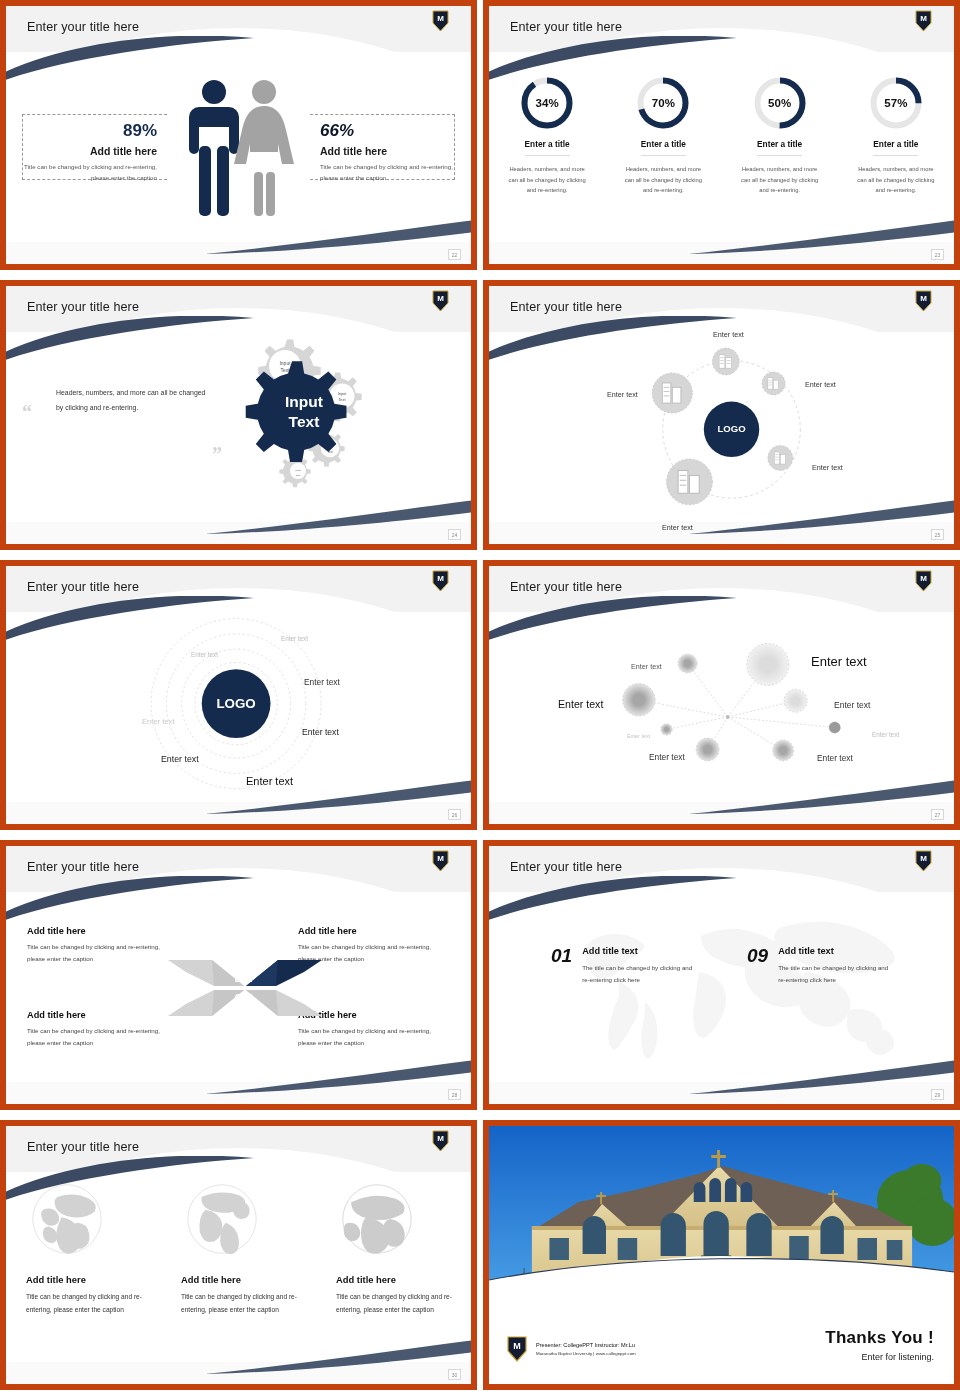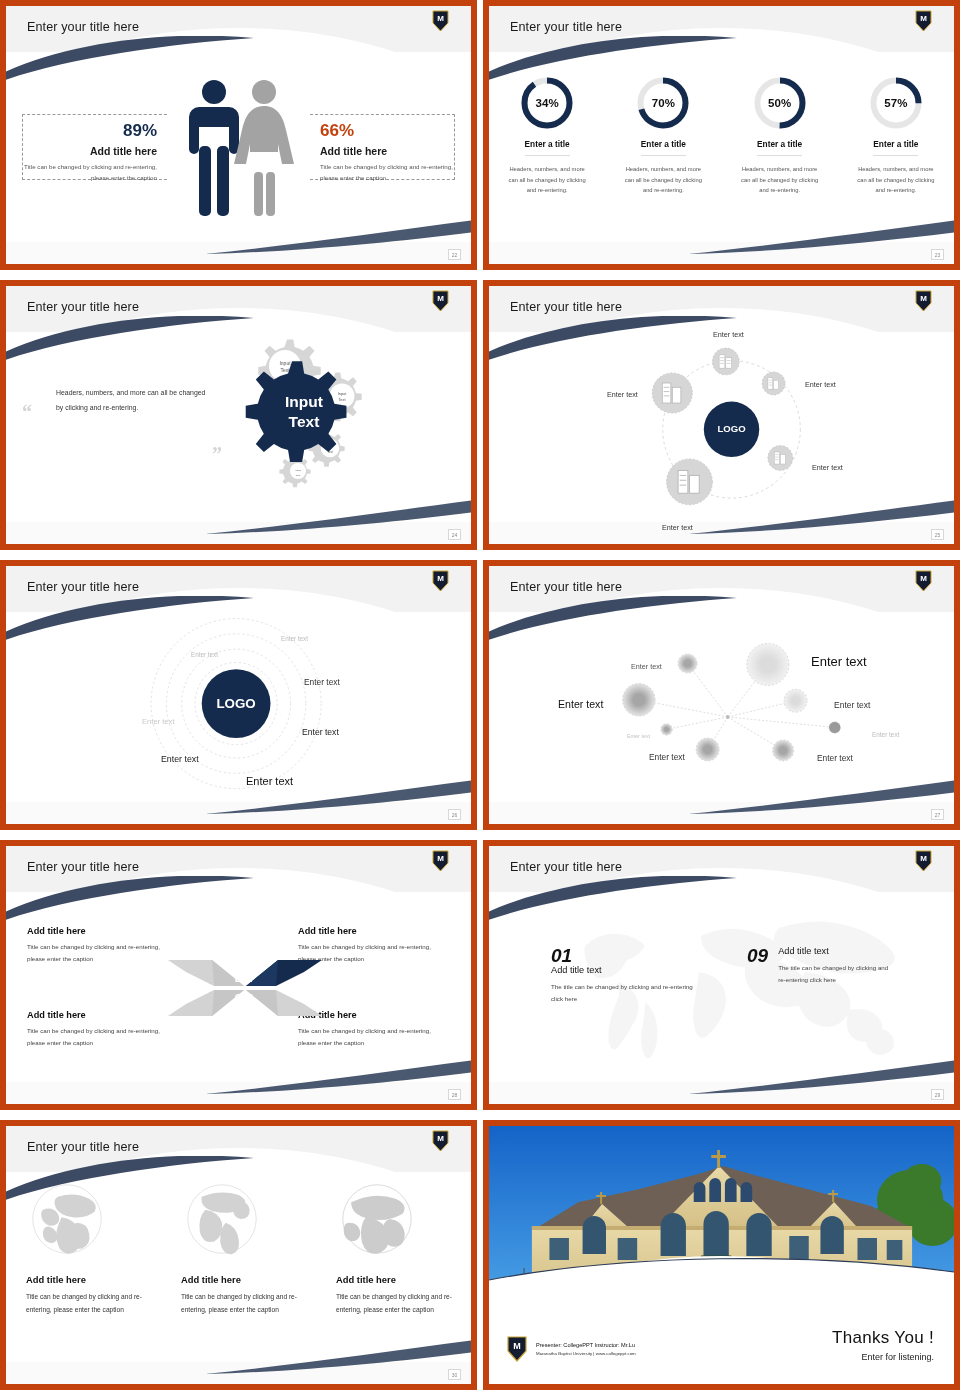--- a/index.html
+++ b/index.html
@@ -62,21 +62,21 @@
     width: 13px; height: 11px; border: 1px solid #d8d8d8;
     font-size: 5px; color: #8a8a8a; text-align: center; line-height: 10px;
     z-index: 6; background:#fff;
   }
   .body-area { position:absolute; inset:0; z-index:5; }
 
   
   .s1-figs { position:absolute; left:168px; top:68px; width:130px; height:150px; }
   .s1-pct { font-size: 17px; font-weight: 700; }
   .s1-pct.m { color:#152B4E; }
-  .s1-pct.f { color:#c2410c; }
+  .s1-pct.f { color:#0f172a;font-style:italic; }
   .s1-at { font-size: 10.5px; font-weight:700; color:#1a1a1a; margin-top:4px; }
   .s1-cap { font-size: 6.2px; color:#555; line-height: 1.75; margin-top:5px; }
   .s1-left { position:absolute; left:16px; top:108px; width:145px; text-align:right;
              border-left:1px dashed #999; border-top:1px dashed #999; border-bottom:1px dashed #999;
              padding:6px 10px 8px 0; height:66px; }
   .s1-right { position:absolute; right:16px; top:108px; width:145px; text-align:left;
              border-right:1px dashed #999; border-top:1px dashed #999; border-bottom:1px dashed #999;
              padding:6px 0 8px 10px; height:66px; }
 
   
@@ -111,41 +111,41 @@
   
   .s7-cell { position:absolute; width:152px; }
   .s7-h { font-size:9.2px; font-weight:700; color:#111; }
   .s7-p { font-size:6.2px; color:#444; line-height:1.95; margin-top:5px; }
   .s7-x { position:absolute; left:160px; top:96px; width:158px; height:90px; }
 
   
   .s8-map { position:absolute; left:60px; top:56px; width:360px; height:170px; opacity:.5; }
   .s8-item { position:absolute; display:flex; align-items:flex-start; }
   .s8-num { font-size:19px; font-weight:700; font-style:italic; color:#111; margin-right:10px; line-height:1; }
-  .s8-h { font-size:9.2px; font-weight:400; color:#111; }
+  .s8-h { font-size:9.2px; font-weight:700; color:#111; }
   .s8-p { font-size:6.2px; color:#444; line-height:2.0; margin-top:6px; }
 
   
   .s9-row { position:absolute; left:6px; top:56px; width:465px; display:flex; }
   .s9-col { width:155px; padding:0 14px; }
   .s9-globe { width:74px; height:74px; margin:0 0 14px 4px; }
   .s9-h { font-size:9.4px; font-weight:700; color:#111; }
   .s9-p { font-size:6.6px; color:#333; line-height:1.95; margin-top:6px; }
 
   
   .s10 { background:#fff; position:relative; overflow:hidden; }
   .s10-photo { position:absolute; left:0; top:0; width:100%; height:172px; overflow:hidden; }
   .s10-mask { position:absolute; left:-6%; top:130px; width:112%; height:120px;
               background:#fff; border-radius:50% / 100% 100% 0 0; z-index:3; }
   .s10-foot { position:absolute; left:18px; bottom:22px; display:flex; align-items:center; z-index:5; }
   .s10-badge { width:20px; height:26px; margin-right:9px; }
   .s10-ftxt1 { font-size:5.6px; color:#111; line-height:1.7; }
   .s10-ftxt2 { font-size:4.4px; color:#333; line-height:1.7; }
   .s10-thanks { position:absolute; right:20px; bottom:22px; text-align:right; z-index:5; }
-  .s10-t1 { font-size:17px; font-weight:400; color:#111; letter-spacing:.3px; }
+  .s10-t1 { font-size:17px; font-weight:700; color:#111; letter-spacing:.3px; }
   .s10-t2 { font-size:9px; color:#222; margin-top:4px; }
 </style>
 </head>
 <body>
 
 <div class="grid">
 
   <div class="slide">
     <div class="bottom-band"></div>
     <div class="hdr-band"></div>
@@ -597,21 +597,21 @@
           <path d="M152 34 q22-10 44-6 20 4 34 14 10 8 2 16 -14 10 -32 8 -20-2 -34-10 -14-8 -14-22 Z"></path>
           <path d="M150 70 q16 2 24 14 6 14 0 28 -6 14 -16 22 -8 6 -12 -6 -4-16 0-30 2-16 4-28 Z"></path>
           <path d="M196 60 q24-6 44 4 16 8 20 22 2 14 -12 18 -20 4 -36 -6 -14-10 -16-24 Z"></path>
           <path d="M230 26 q36-12 70-2 28 8 42 24 10 12 -6 18 -30 10 -62 2 -30-8 -44-22 -10-10 0-20 Z"></path>
           <path d="M256 70 q26 2 40 18 10 14 2 26 -10 14 -26 10 -16-4 -22-20 -4-16 6-34 Z"></path>
           <path d="M300 108 q20-4 30 8 8 12 -2 20 -12 8 -24 0 -10-8 -4-28 Z"></path>
           <path d="M322 126 q16-2 22 10 4 12 -8 16 -12 4 -18 -8 -4-12 4-18 Z"></path>
         </g>
       </svg>
 
-      <div class="s8-item" style="left:62px; top:100px; width:145px;flex-direction:column;">
+      <div class="s8-item" style="left:62px; top:100px; width:145px;">
         <div class="s8-num">01</div>
         <div>
           <div class="s8-h">Add title text</div>
           <div class="s8-p">The title can be changed by clicking and re-entering click here</div>
         </div>
       </div>
       <div class="s8-item" style="left:258px; top:100px; width:145px;">
         <div class="s8-num">09</div>
         <div>
           <div class="s8-h">Add title text</div>

